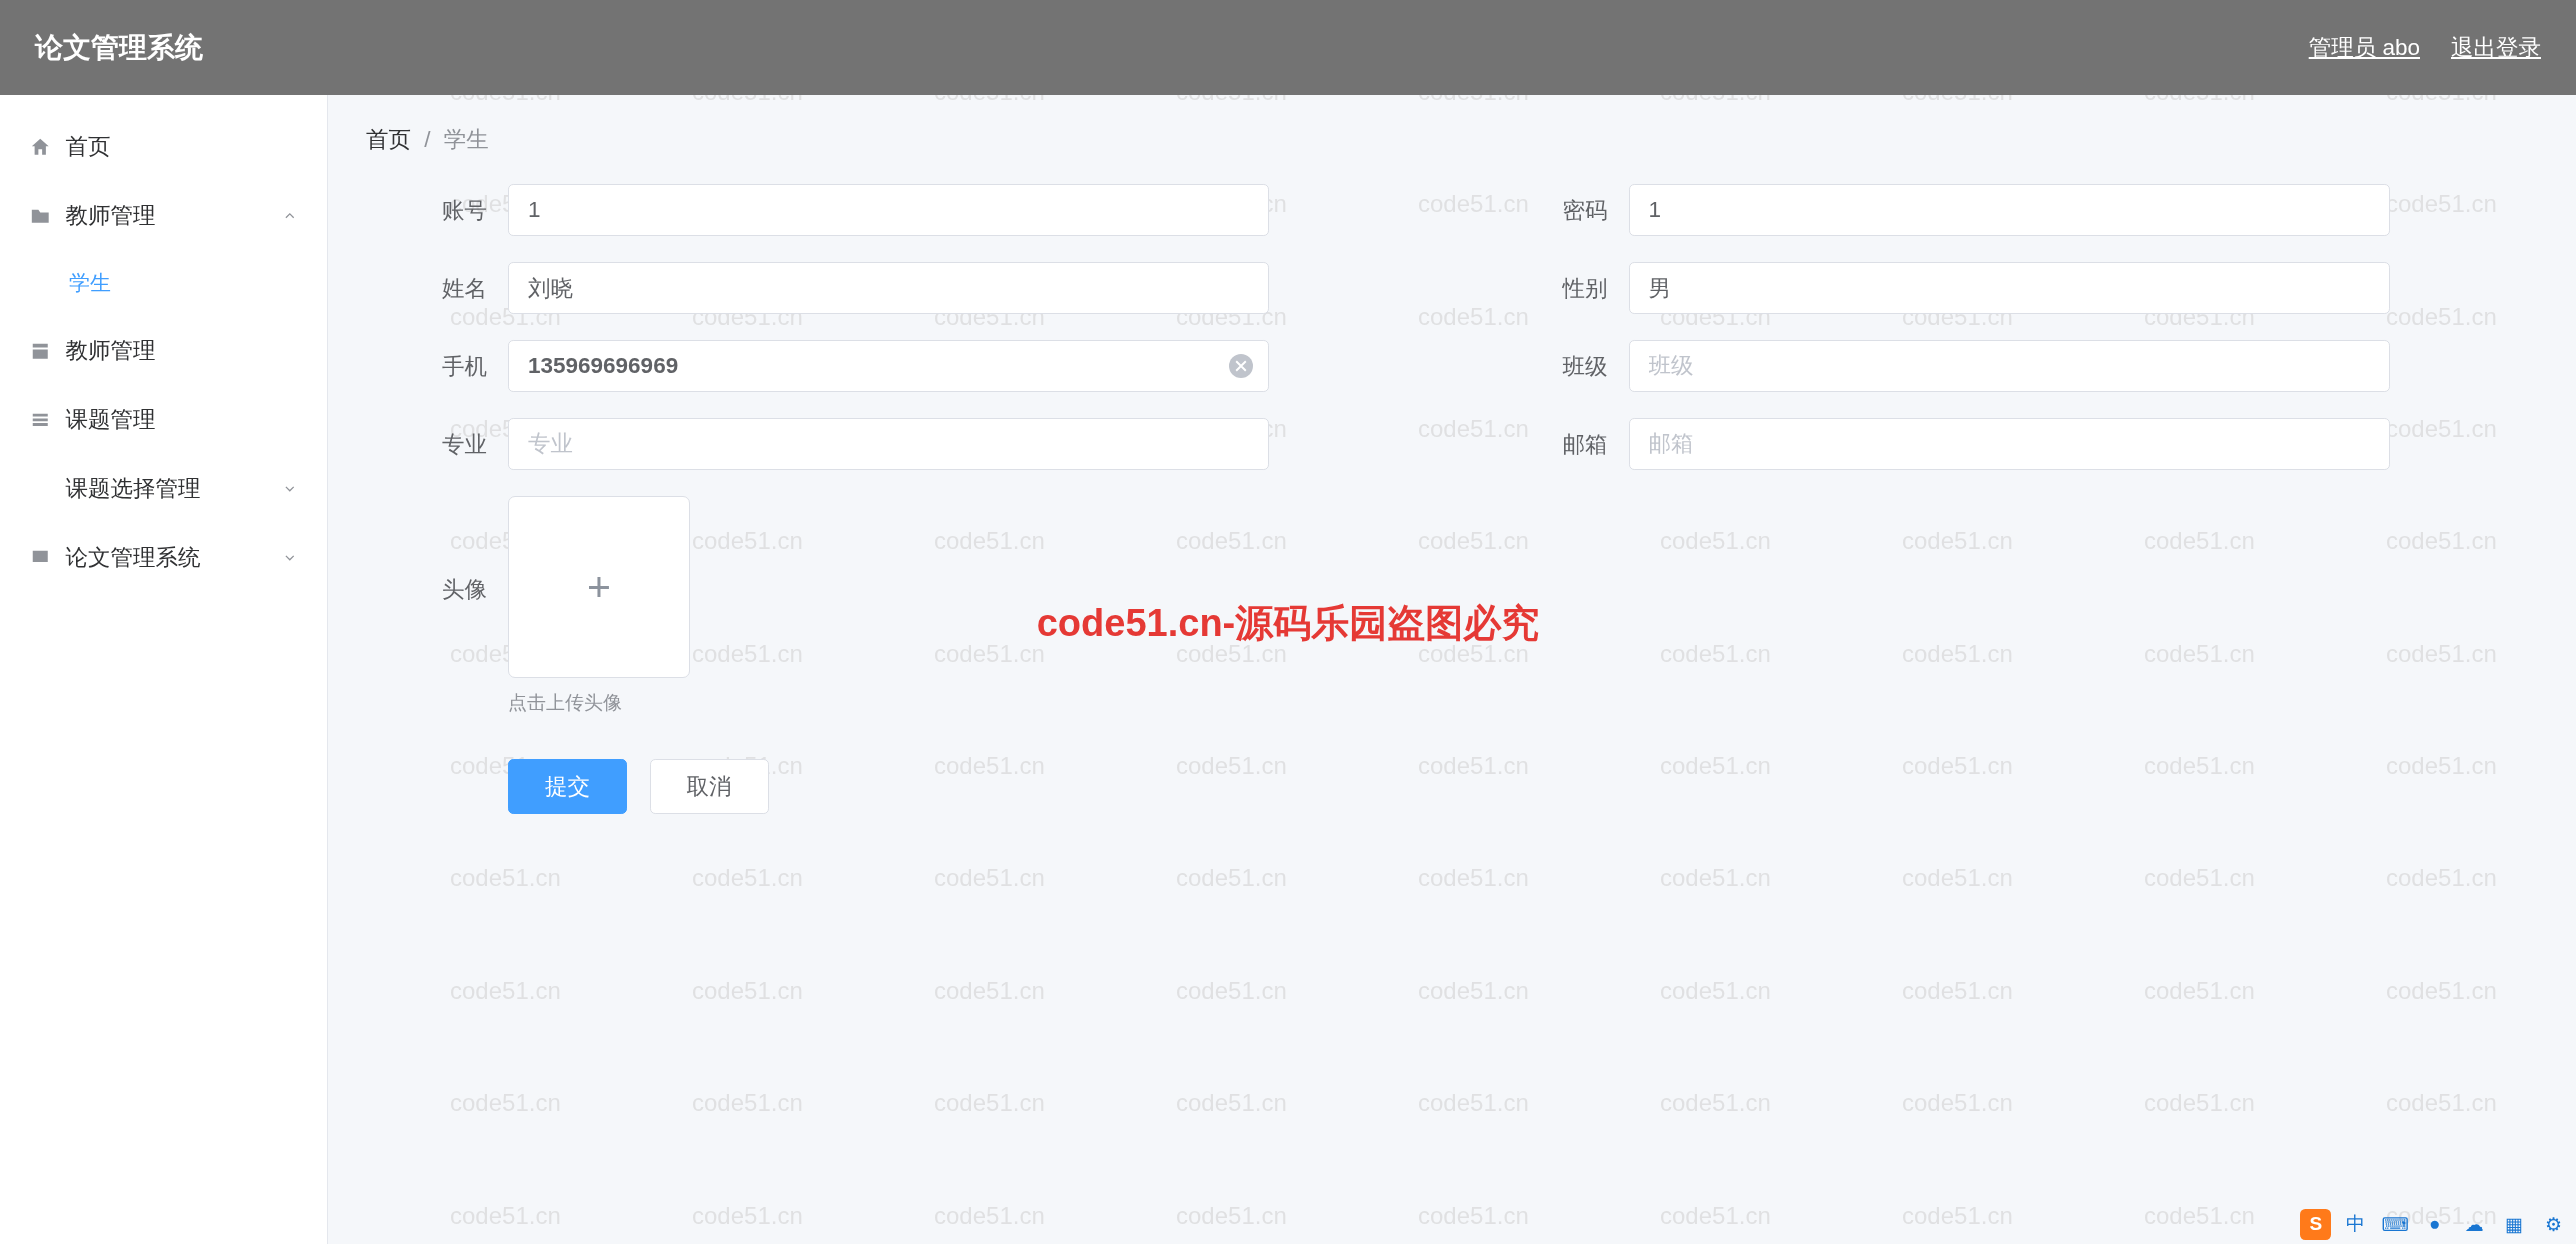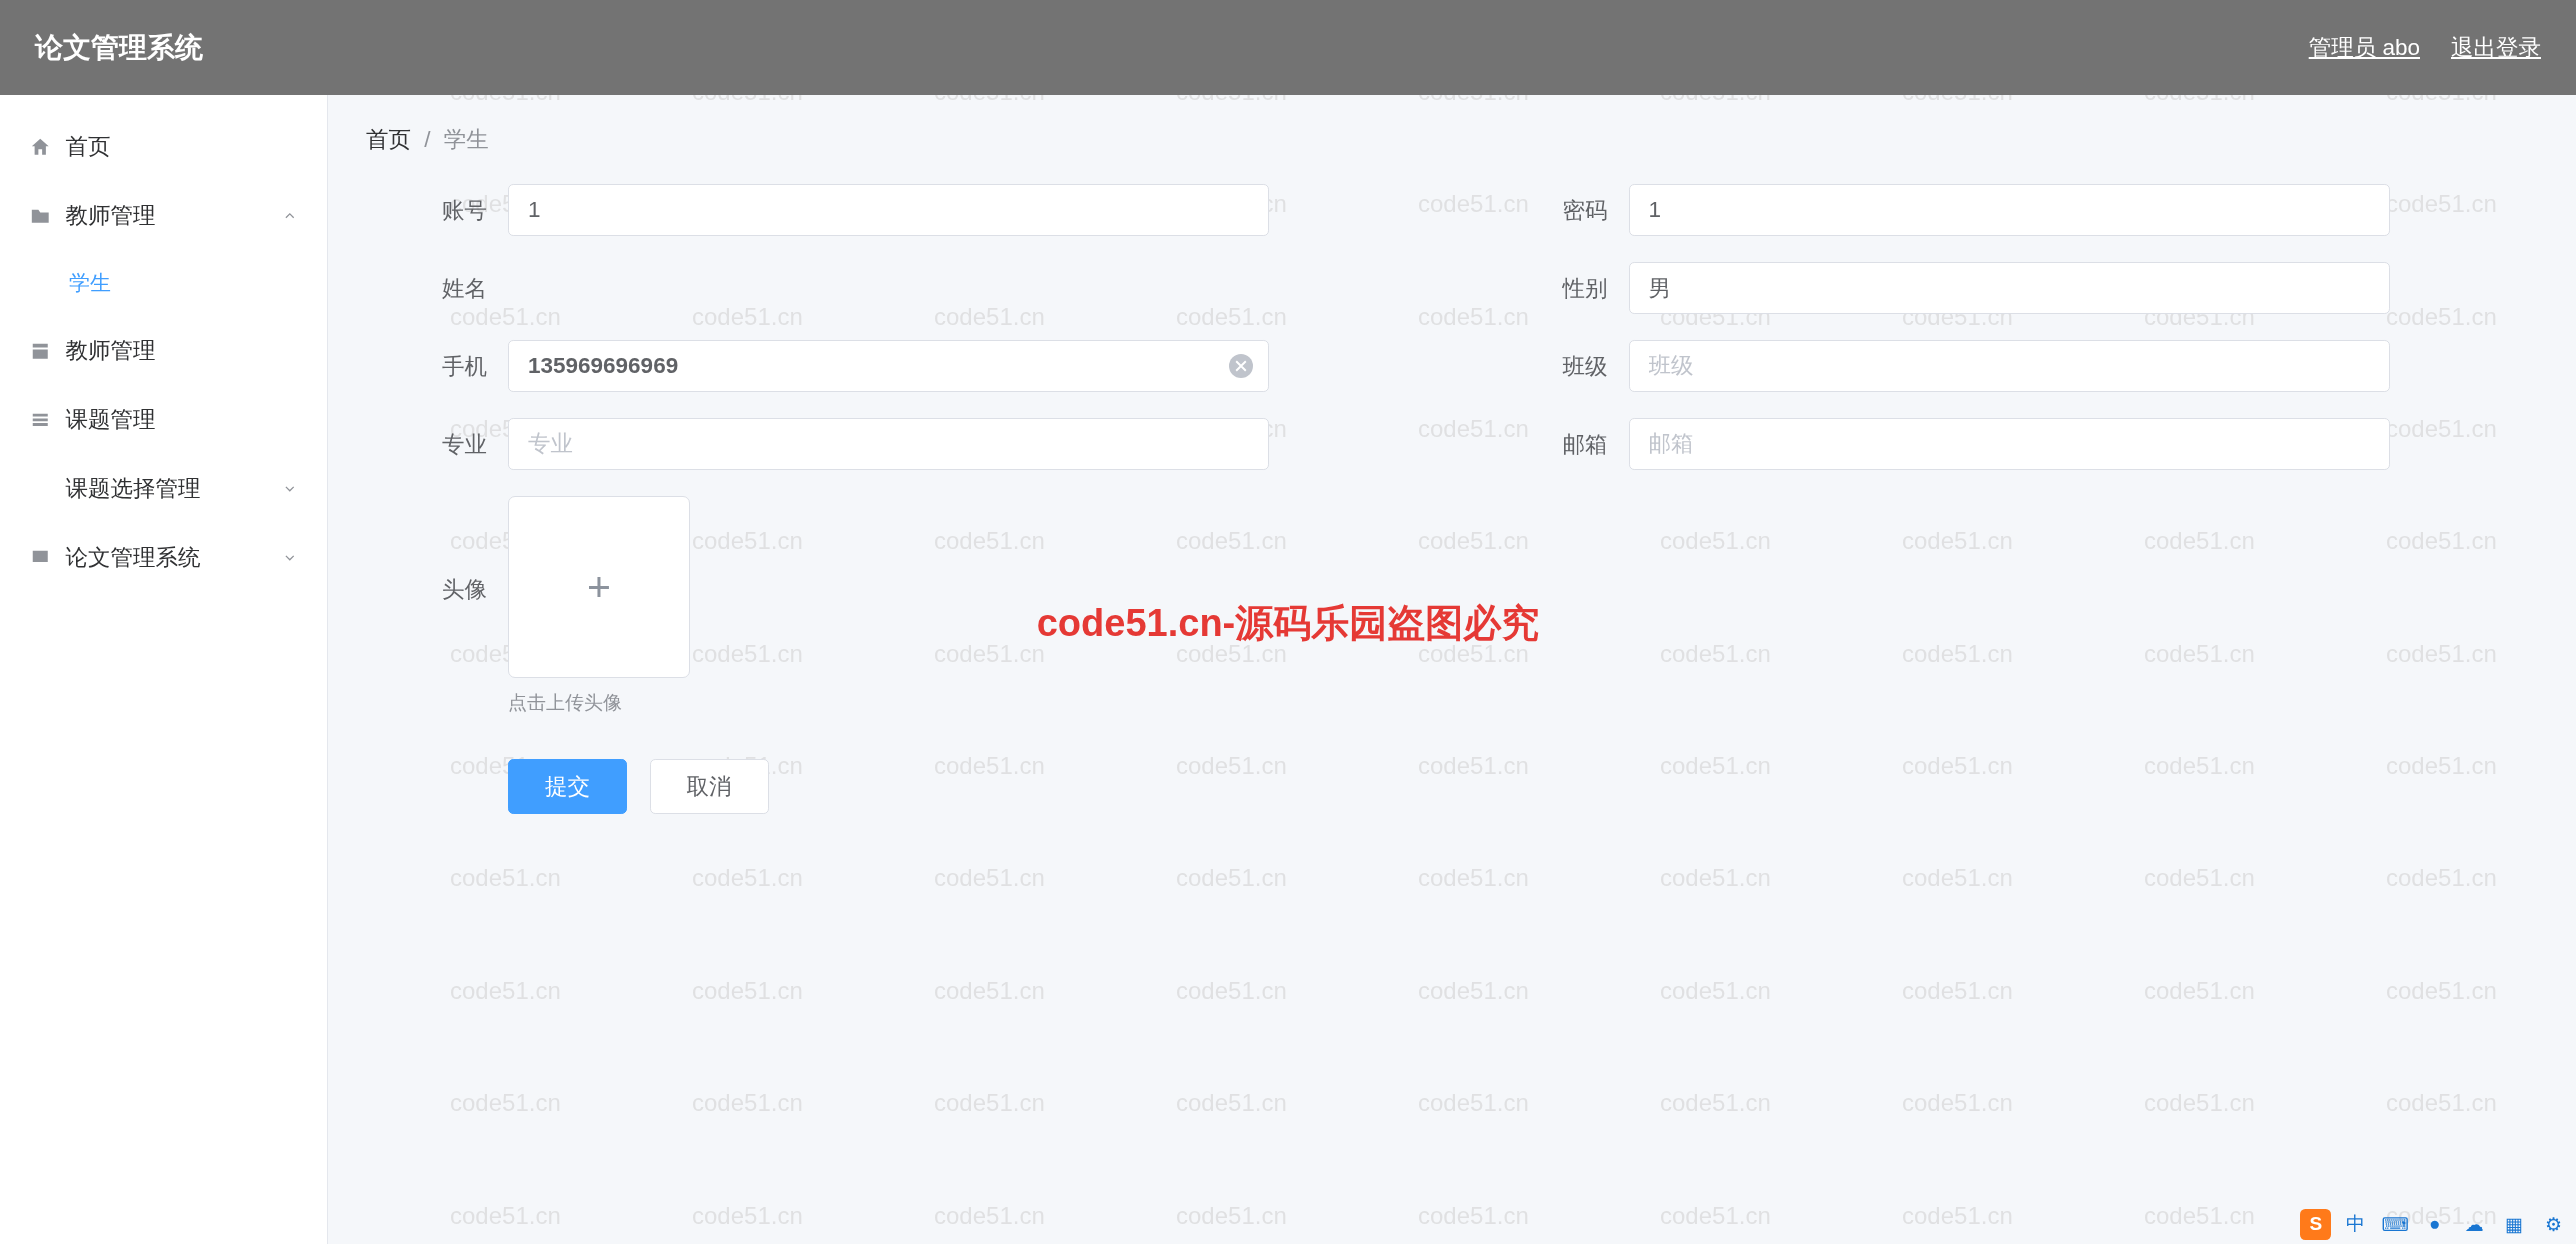--- a/index.html
+++ b/index.html
@@ -255,20 +255,21 @@
       <div class="field">
         <label>账号</label>
         <input value="1" style="">
       </div>
       <div class="field">
         <label>密码</label>
         <input value="1" style="">
       </div>
       <div class="field">
         <label>姓名</label>
+        <input value="刘晓" style="">
       </div>
       <div class="field">
         <label>性别</label>
         <input value="男" style="">
       </div>
       <div class="field phone">
         <label>手机</label>
         <div class="phone-wrap">
           <input value="135969696969" style="">
           <span class="clear">

